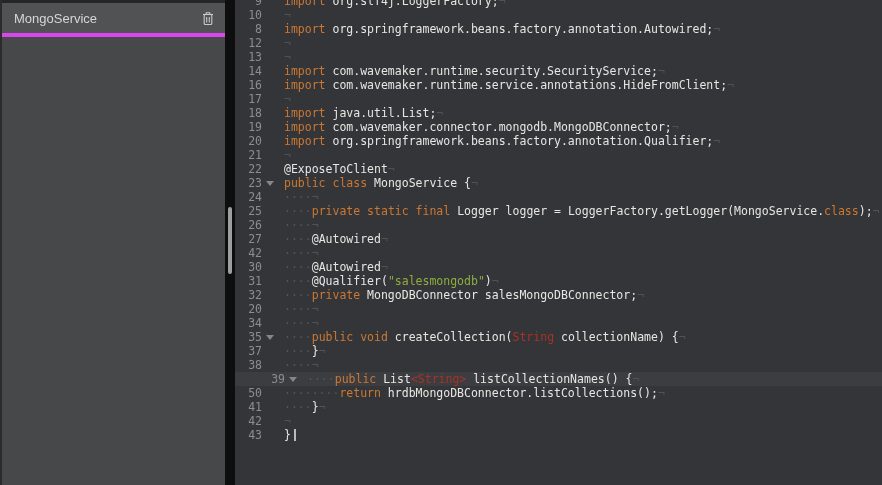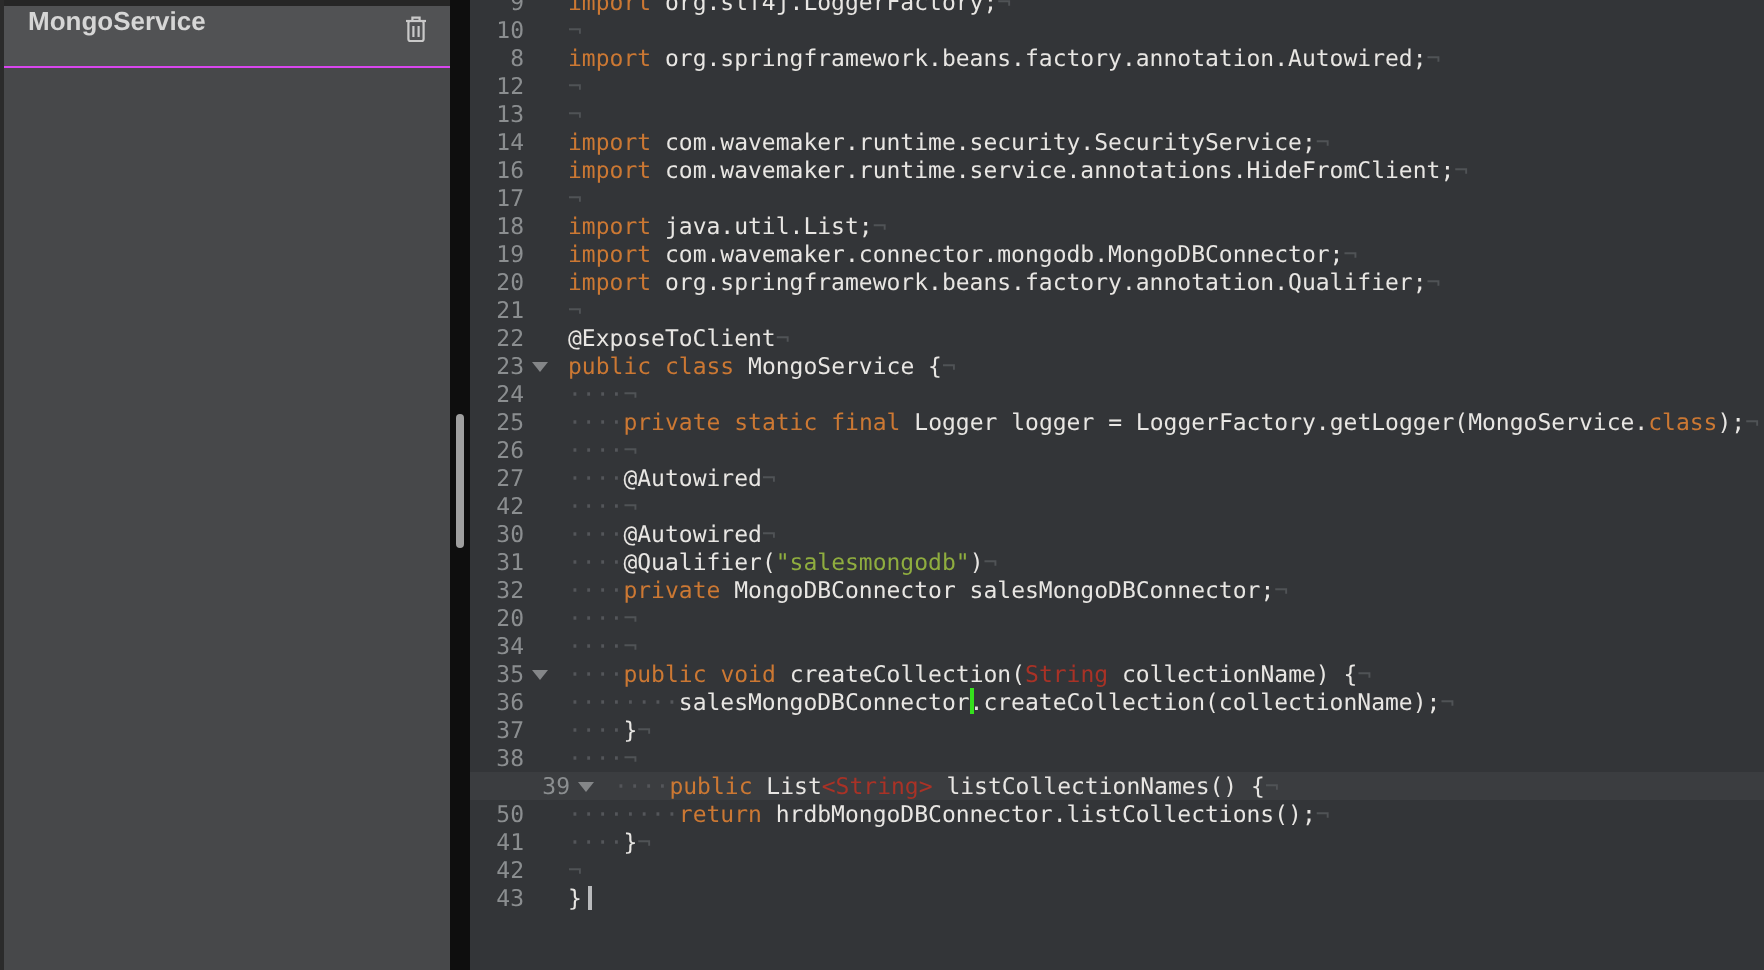--- a/index.html
+++ b/index.html
@@ -4,21 +4,21 @@
 <style>
   html,body{margin:0;padding:0;background:#232323;}
   #screen{position:relative;width:882px;height:485px;overflow:hidden;
           font-family:"Liberation Sans",sans-serif;background:#333538;}
 
   
   #sidebar{position:absolute;left:0;top:0;width:225px;height:485px;
            background:#47484a;border-left:2px solid #2b2b2b;box-sizing:border-box;}
   #sidebar-topstrip{position:absolute;left:0;top:0;width:100%;height:3px;background:#262626;}
   .svc-item{position:absolute;left:0;top:3px;width:100%;height:30px;background:#515254;
-            border-bottom:1px solid #d946ef;display:flex;align-items:flex-start;cursor:pointer;font-weight:bold;}
+            border-bottom:4px solid #d946ef;display:flex;align-items:center;cursor:pointer;}
   .svc-item .lbl{margin-left:12px;font-size:13px;color:#d6d6d6;flex:1;}
   .trash-btn{width:22px;height:22px;margin-right:6px;display:flex;align-items:center;
              justify-content:center;cursor:pointer;background:none;border:none;padding:0;}
 
   
   #scroll-track{position:absolute;left:225px;top:0;width:10px;height:485px;background:#0e0e0e;}
   #scroll-thumb{position:absolute;left:3px;top:207px;width:4px;height:67px;
                 background:#9f9f9f;border-radius:2px;}
 
   
@@ -91,21 +91,20 @@
         <div class="row"><div class="gutter"><span class="num">25</span><span class="foldslot"></span></div><pre class="code"><span class="tok-ind">····</span><span class="tok-kw">private</span><span class="tok-pl"> </span><span class="tok-kw">static</span><span class="tok-pl"> </span><span class="tok-kw">final</span><span class="tok-pl"> Logger logger = LoggerFactory.getLogger(MongoService.</span><span class="tok-kw">class</span><span class="tok-pl">);</span><span class="tok-inv">¬</span></pre></div>
         <div class="row"><div class="gutter"><span class="num">26</span><span class="foldslot"></span></div><pre class="code"><span class="tok-ind">····</span><span class="tok-inv">¬</span></pre></div>
         <div class="row"><div class="gutter"><span class="num">27</span><span class="foldslot"></span></div><pre class="code"><span class="tok-ind">····</span><span class="tok-pl">@Autowired</span><span class="tok-inv">¬</span></pre></div>
         <div class="row"><div class="gutter"><span class="num">42</span><span class="foldslot"></span></div><pre class="code"><span class="tok-ind">····</span><span class="tok-inv">¬</span></pre></div>
         <div class="row"><div class="gutter"><span class="num">30</span><span class="foldslot"></span></div><pre class="code"><span class="tok-ind">····</span><span class="tok-pl">@Autowired</span><span class="tok-inv">¬</span></pre></div>
         <div class="row"><div class="gutter"><span class="num">31</span><span class="foldslot"></span></div><pre class="code"><span class="tok-ind">····</span><span class="tok-pl">@Qualifier(</span><span class="tok-st">"salesmongodb"</span><span class="tok-pl">)</span><span class="tok-inv">¬</span></pre></div>
         <div class="row"><div class="gutter"><span class="num">32</span><span class="foldslot"></span></div><pre class="code"><span class="tok-ind">····</span><span class="tok-kw">private</span><span class="tok-pl"> MongoDBConnector salesMongoDBConnector;</span><span class="tok-inv">¬</span></pre></div>
         <div class="row"><div class="gutter"><span class="num">20</span><span class="foldslot"></span></div><pre class="code"><span class="tok-ind">····</span><span class="tok-inv">¬</span></pre></div>
         <div class="row"><div class="gutter"><span class="num">34</span><span class="foldslot"></span></div><pre class="code"><span class="tok-ind">····</span><span class="tok-inv">¬</span></pre></div>
         <div class="row"><div class="gutter"><span class="num">35</span><span class="foldslot"><span class="fold-arrow"></span></span></div><pre class="code"><span class="tok-ind">····</span><span class="tok-kw">public</span><span class="tok-pl"> </span><span class="tok-kw">void</span><span class="tok-pl"> createCollection(</span><span class="tok-ty">String</span><span class="tok-pl"> collectionName) {</span><span class="tok-inv">¬</span></pre></div>
-        <div class="row"><div class="gutter"><span class="num">36</span><span class="foldslot"></span></div><pre class="code"><span class="tok-ind">········</span><span class="tok-pl">salesMongoDBConnector.createCollection(collectionName);</span><span class="tok-inv">¬</span><span class="cursor" style="left: calc(29ch);"></span></pre></div>
         <div class="row"><div class="gutter"><span class="num">37</span><span class="foldslot"></span></div><pre class="code"><span class="tok-ind">····</span><span class="tok-pl">}</span><span class="tok-inv">¬</span></pre></div>
         <div class="row"><div class="gutter"><span class="num">38</span><span class="foldslot"></span></div><pre class="code"><span class="tok-ind">····</span><span class="tok-inv">¬</span></pre></div>
         <div class="row active"><div class="gutter"><span class="num">39</span><span class="foldslot"><span class="fold-arrow"></span></span></div><pre class="code"><span class="tok-ind">····</span><span class="tok-kw">public</span><span class="tok-pl"> List</span><span class="tok-ty">&lt;String&gt;</span><span class="tok-pl"> listCollectionNames() {</span><span class="tok-inv">¬</span></pre></div>
         <div class="row"><div class="gutter"><span class="num">50</span><span class="foldslot"></span></div><pre class="code"><span class="tok-ind">········</span><span class="tok-kw">return</span><span class="tok-pl"> hrdbMongoDBConnector.listCollections();</span><span class="tok-inv">¬</span></pre></div>
         <div class="row"><div class="gutter"><span class="num">41</span><span class="foldslot"></span></div><pre class="code"><span class="tok-ind">····</span><span class="tok-pl">}</span><span class="tok-inv">¬</span></pre></div>
         <div class="row"><div class="gutter"><span class="num">42</span><span class="foldslot"></span></div><pre class="code"><span class="tok-inv">¬</span></pre></div>
         <div class="row"><div class="gutter"><span class="num">43</span><span class="foldslot"></span></div><pre class="code"><span class="tok-pl">}</span><span class="eofbar" style="left: calc(1ch + 3px);"></span></pre></div>
       </div>
   </div>
 

